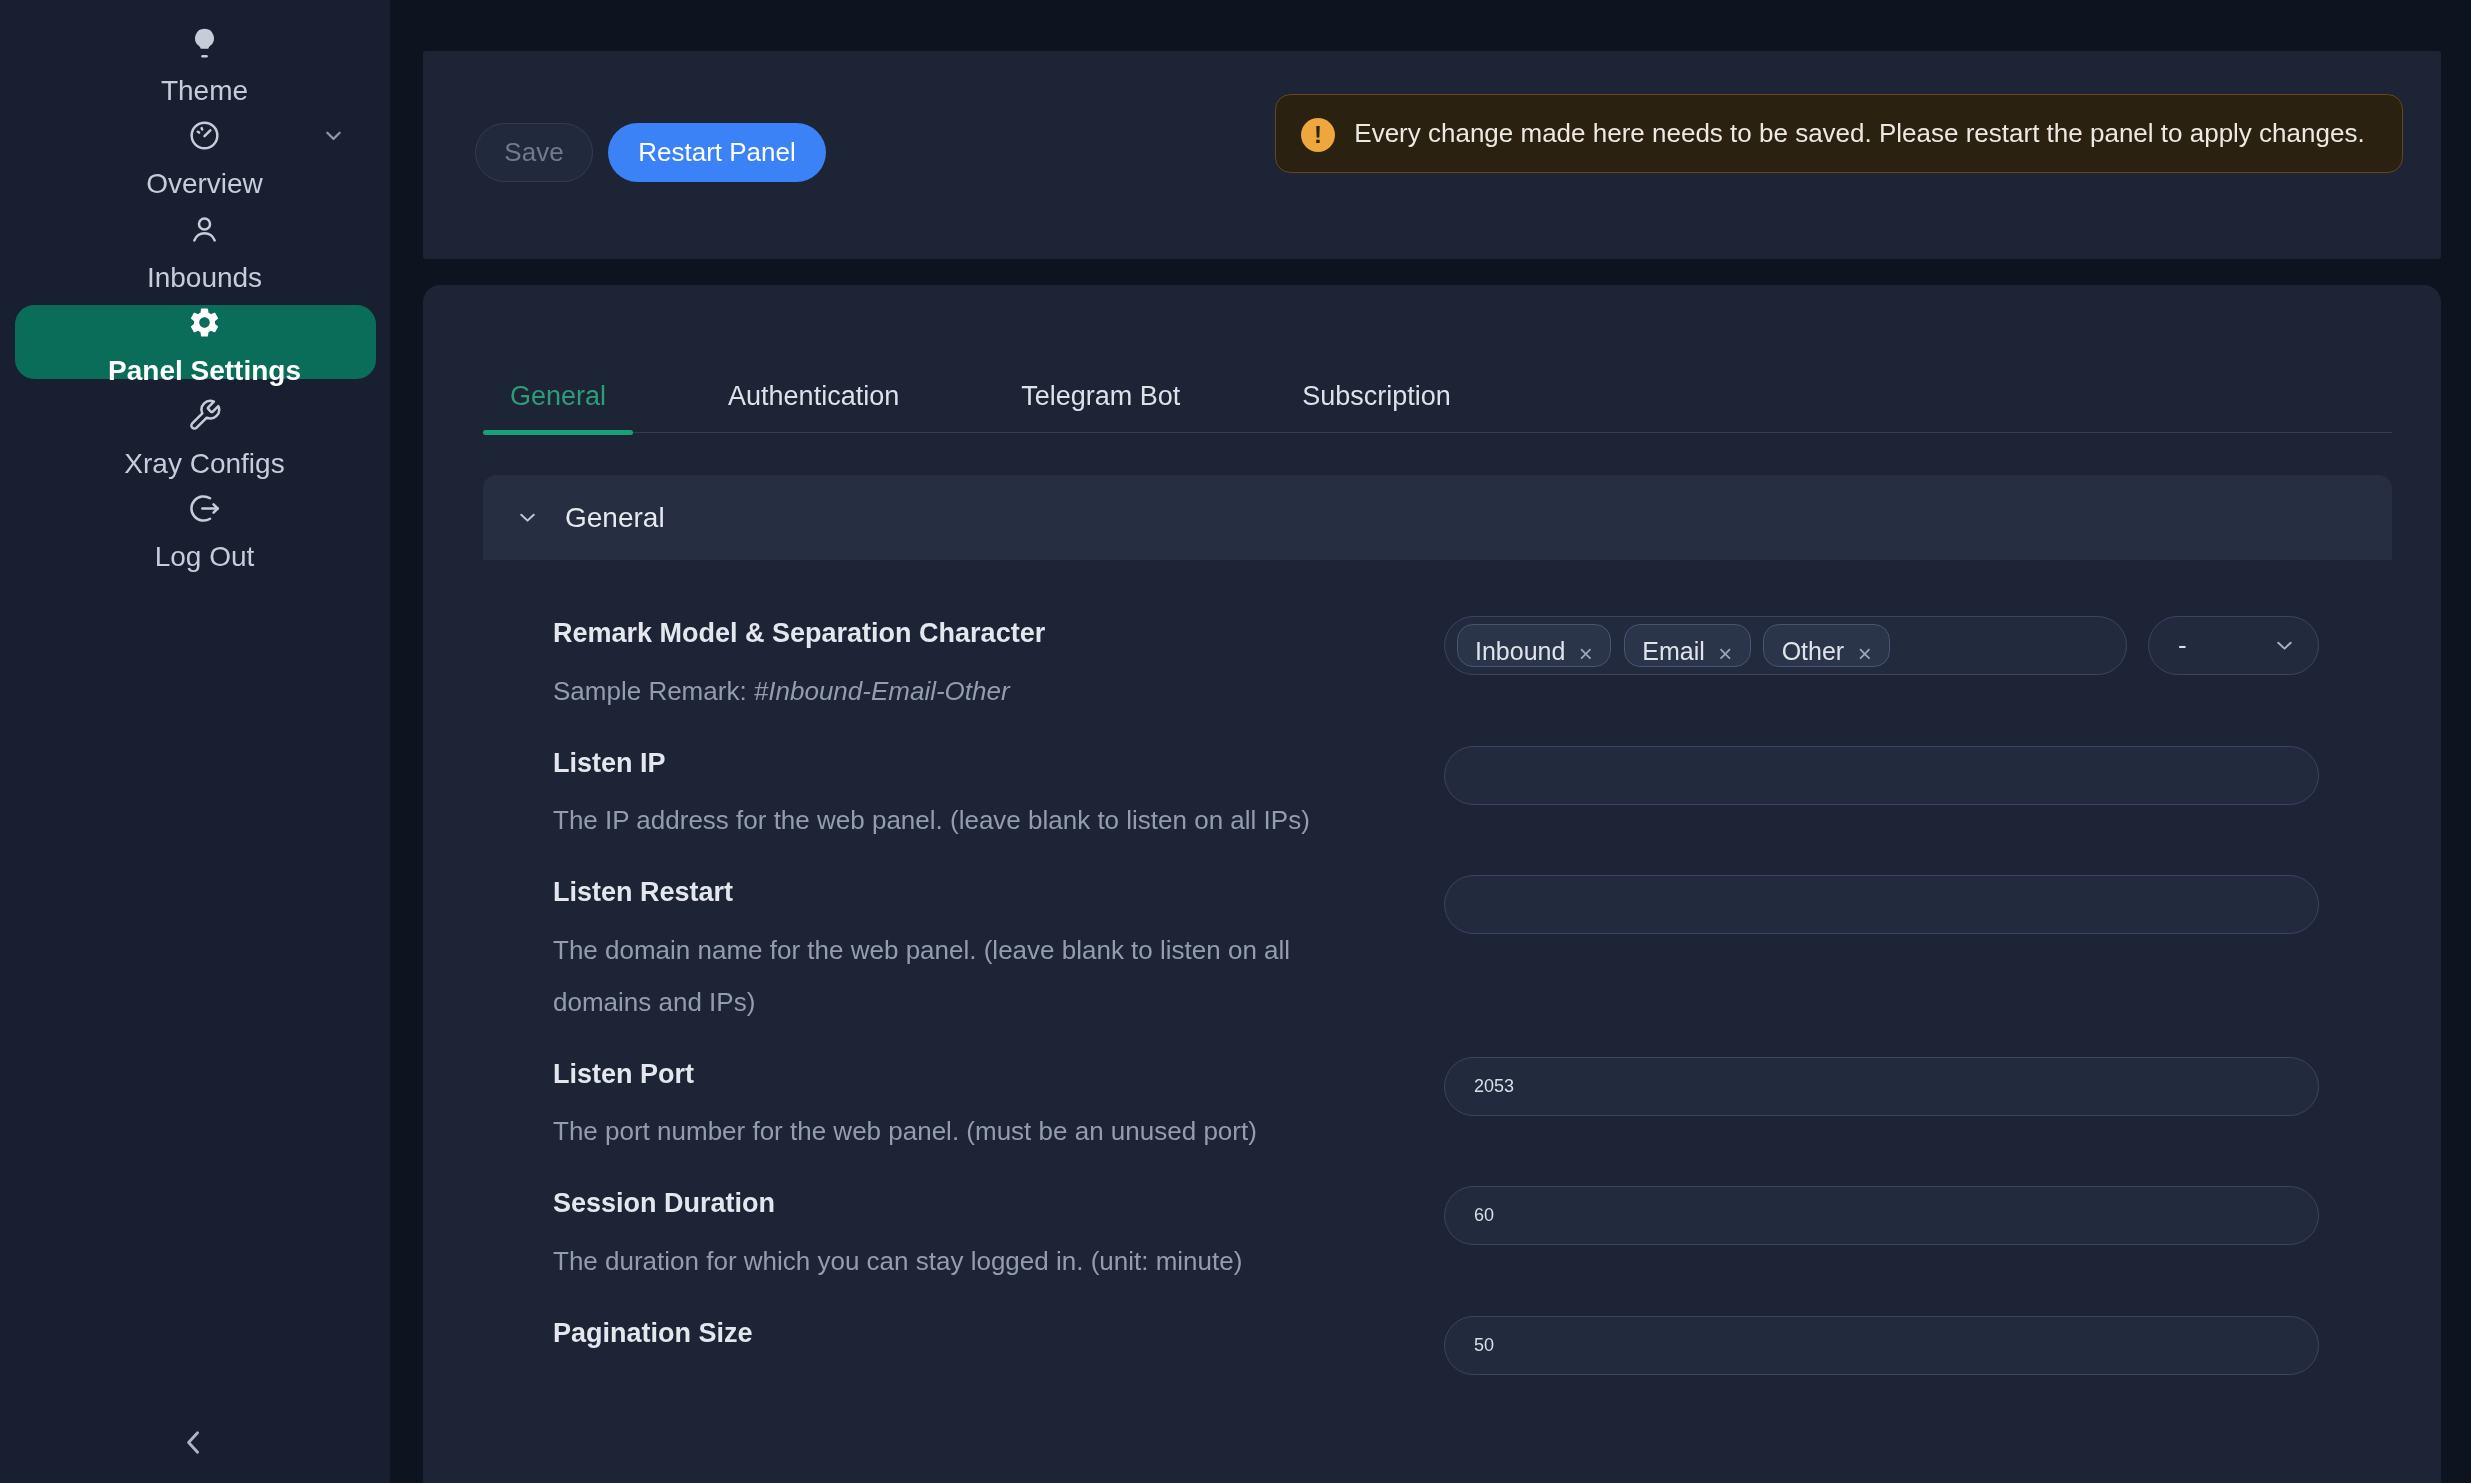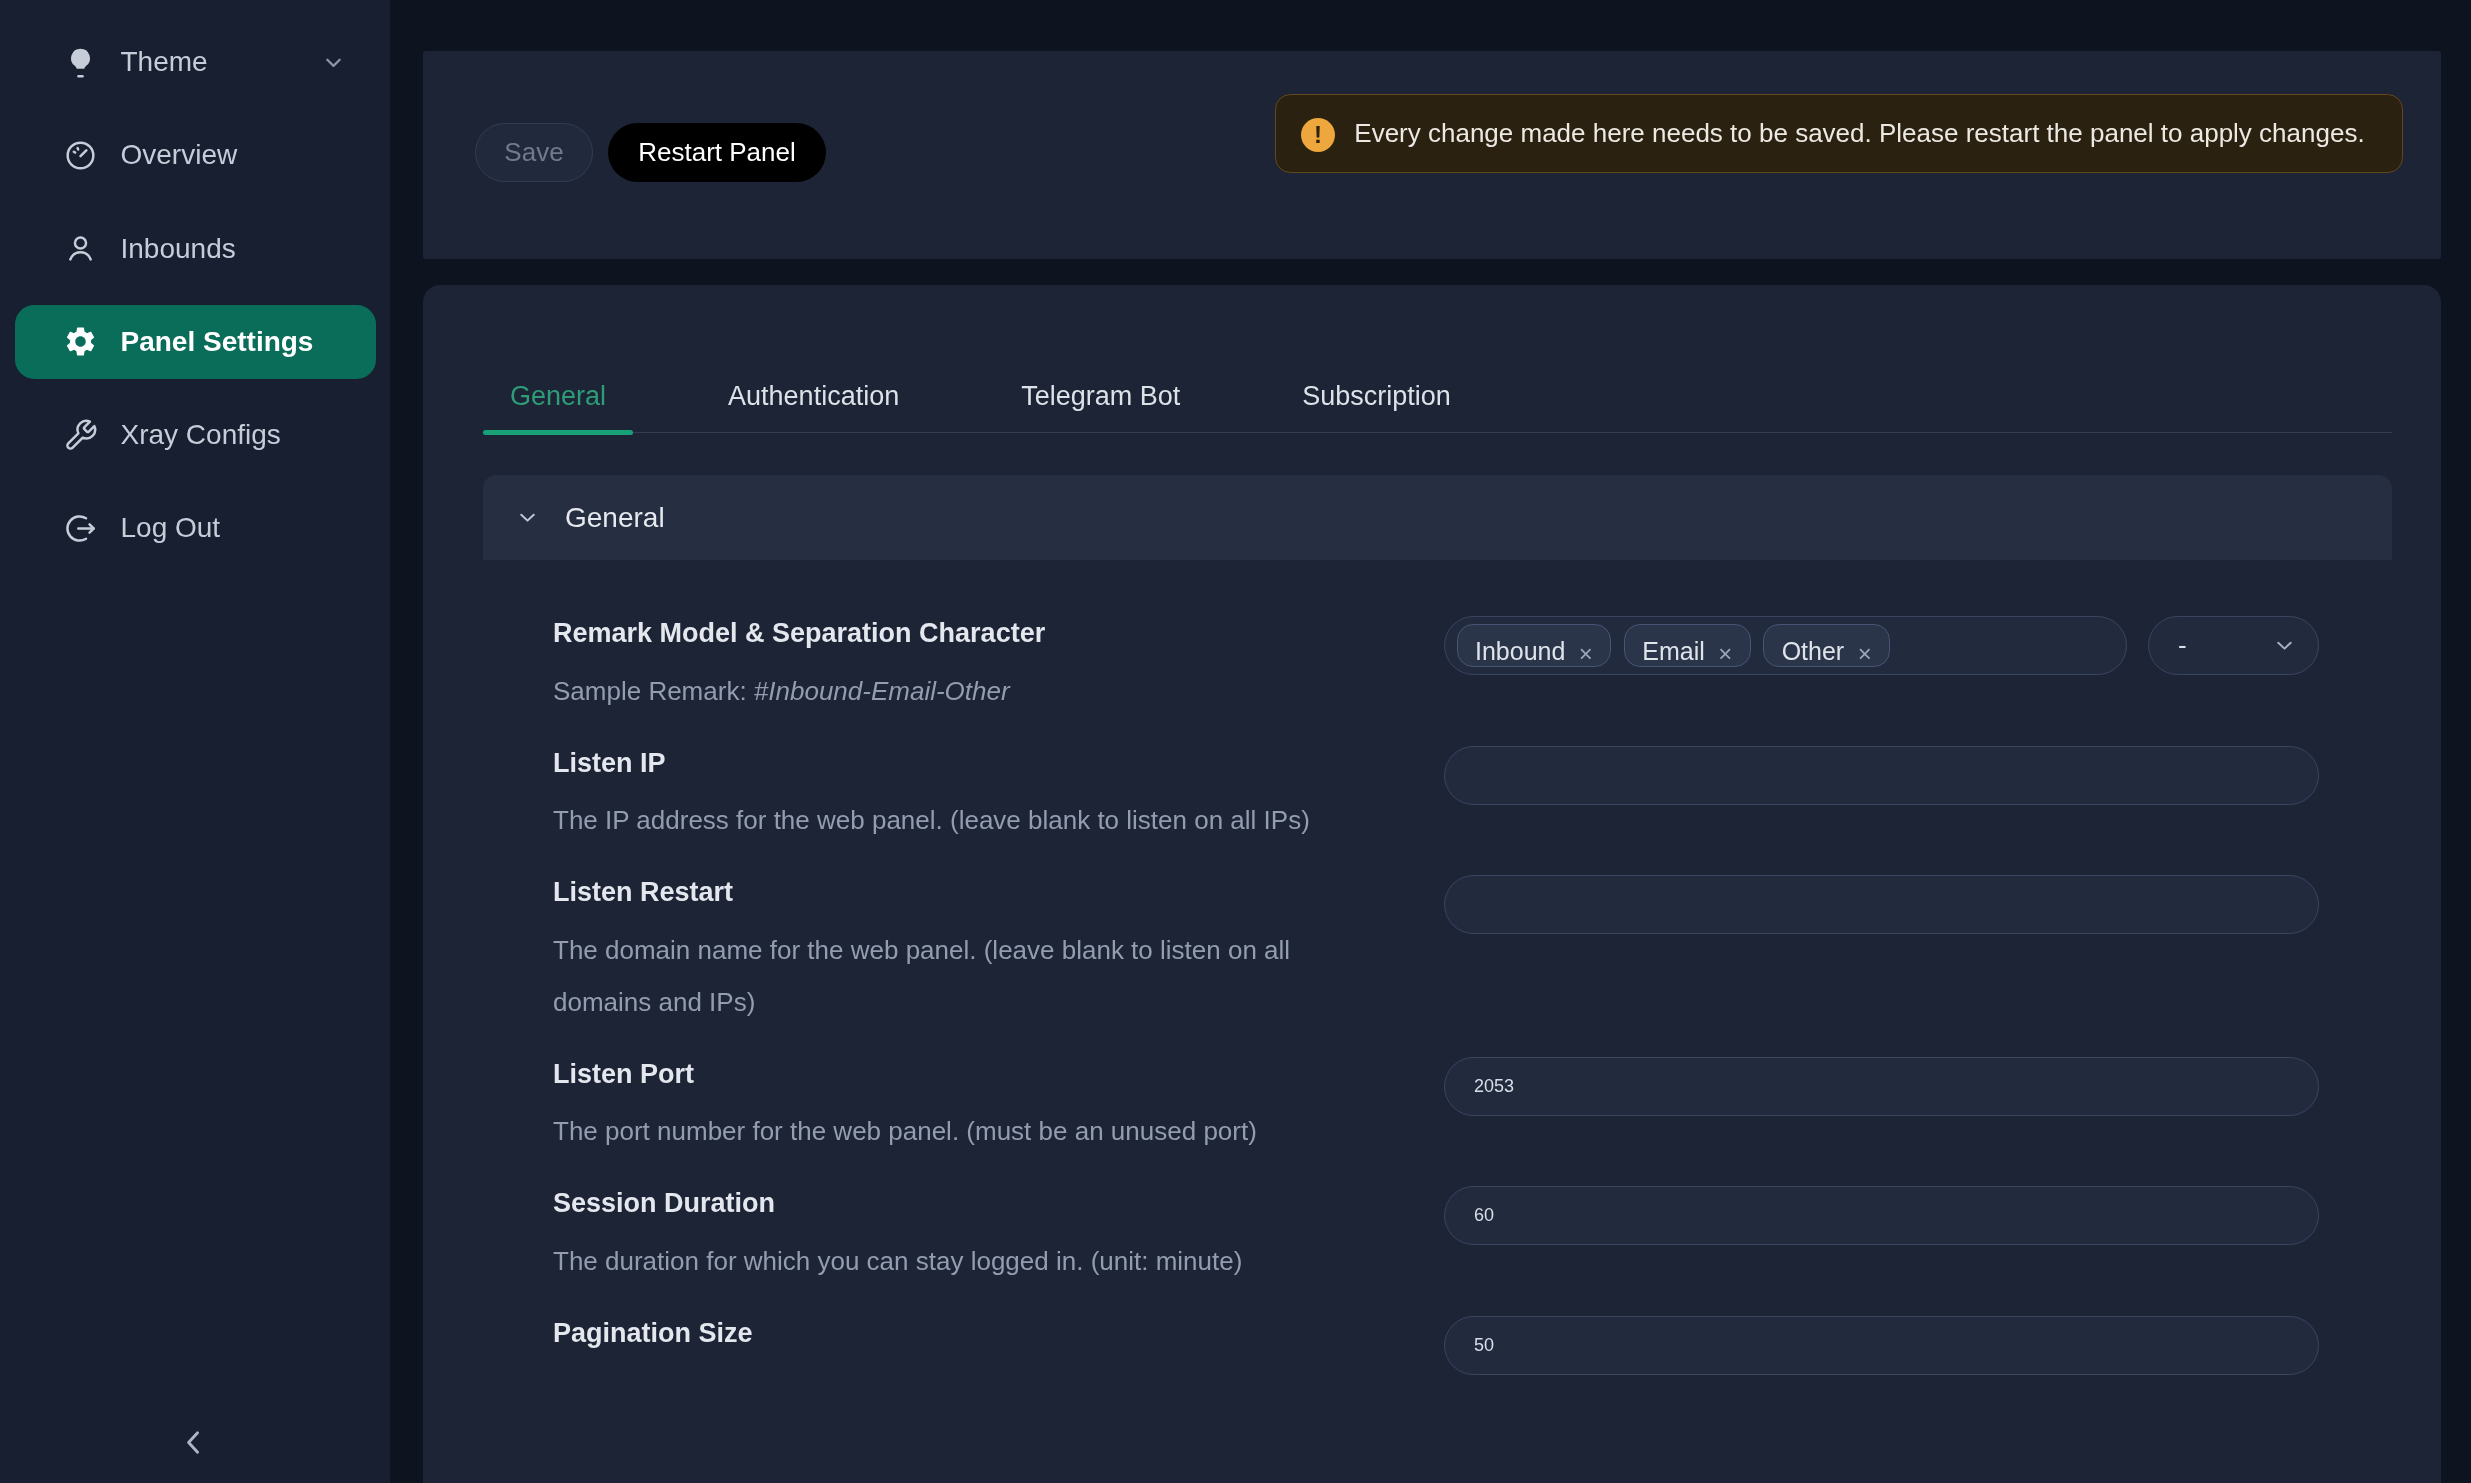--- a/index.html
+++ b/index.html
@@ -8,42 +8,42 @@
     position:relative; width:2472px; height:1483px; overflow:hidden;
     background:#0e1320; font-family:"Liberation Sans", sans-serif; color:#e3e6eb;
   }
   svg { display:block; }
 
   
   .sidebar { position:absolute; left:0; top:0; bottom:0; width:390px; background:#181f30; padding-top:25px; }
   .nav { padding:0 14.5px; }
   .side-item {
     height:74px; margin-bottom:19.3px; border-radius:19.3px; display:flex; align-items:center;
-    padding:0 29px 0 48px; gap:23px; font-size:28px; color:#c6cdd9; cursor:pointer;
+    padding:0 29px 0 48px; gap:15px; font-size:28px; color:#c6cdd9; cursor:pointer;flex-direction:column;
   }
   .side-item svg { width:35px; height:35px; flex:none; }
   .side-item.active { background:#0a6d5a; color:#ffffff; font-weight:700; }
   .side-item .chev { margin-left:auto; color:#8d96a8; }
   .side-item .chev svg { width:27px; height:27px; }
   .sidebar-collapse {
     position:absolute; left:162px; bottom:9.7px; width:62px; height:62px;
     display:flex; align-items:center; justify-content:center; color:#aeb6c4; cursor:pointer;
   }
   .sidebar-collapse svg { width:39px; height:39px; }
 
   
   .topcard { position:absolute; left:423px; top:51px; width:2018px; height:208px; background:#1d2436; border-radius:3px; }
   .btn { font-family:inherit; cursor:pointer; }
   .btn-save {
     position:absolute; left:52px; top:72px; width:118px; height:59px; border-radius:30px;
     background:#212a3c; border:1.9px solid #333d52; color:#6f7a8e; font-size:26px;
   }
   .btn-restart {
     position:absolute; left:185px; top:72px; width:218px; height:59px; border-radius:30px;
-    background:#000000; border:none; color:#ffffff; font-size:26px;
+    background:#3b82f6; border:none; color:#ffffff; font-size:26px;
   }
   .alert {
     position:absolute; right:38px; top:43px; width:1128px; background:#2b2111;
     border:1.9px solid #63491b; border-radius:15.4px; padding:17.4px 29px 17.4px 25px; display:flex; gap:19.3px;
   }
   .alert-icon {
     width:34px; height:34px; border-radius:50%; background:#eea73c; color:#2b2111;
     font-weight:700; font-size:24px; display:flex; align-items:center; justify-content:center;
     flex:none; margin-top:5.8px;
   }

